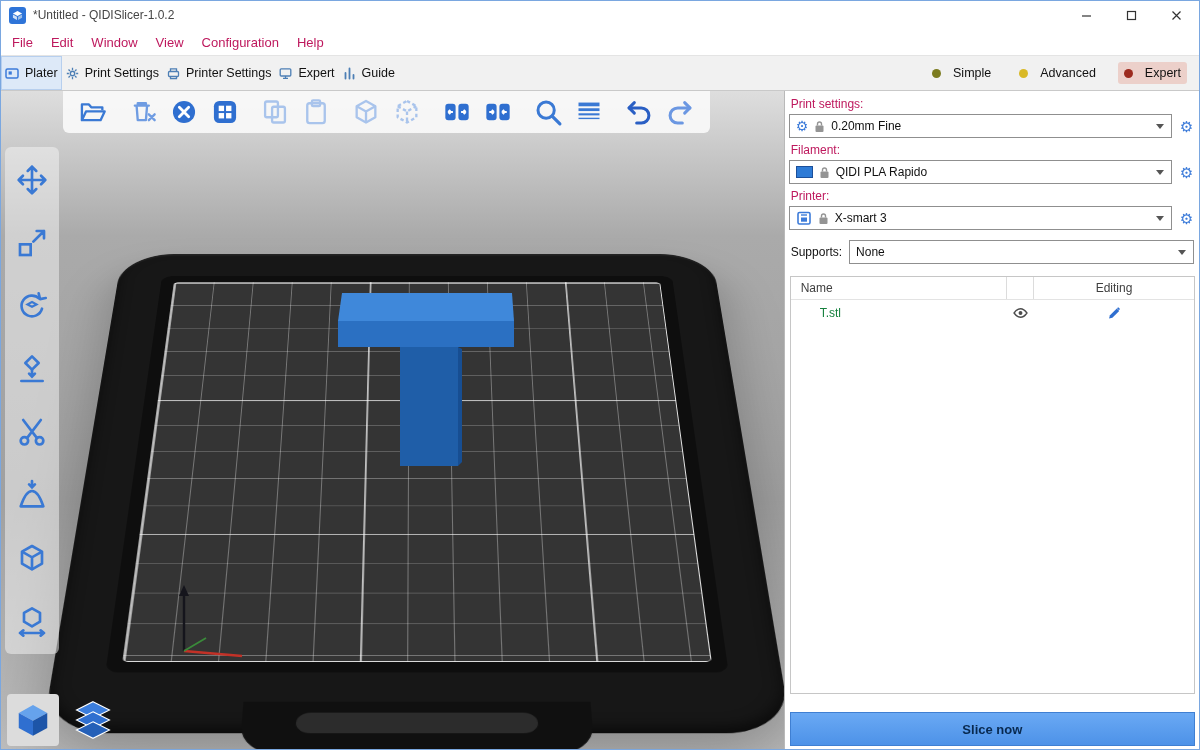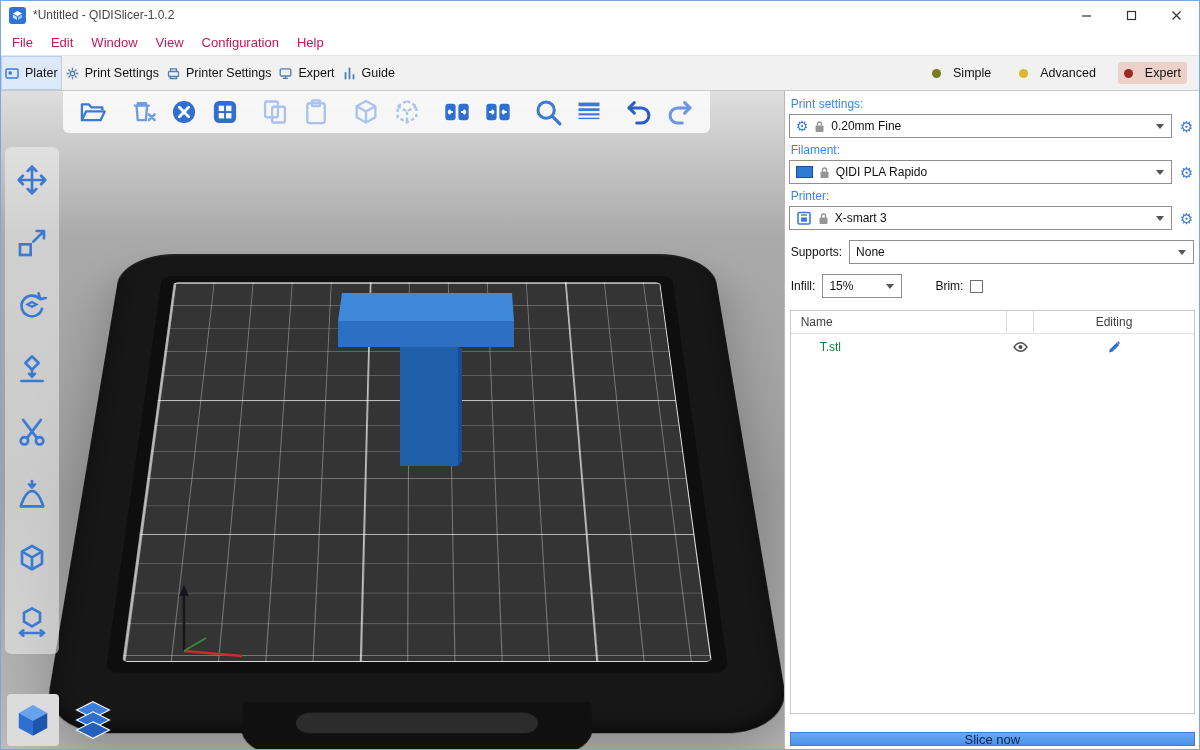--- a/index.html
+++ b/index.html
@@ -66,21 +66,21 @@
       repeating-linear-gradient(to right, rgba(255,255,255,0.33) 0 1px, transparent 1px 43px),
       repeating-linear-gradient(to bottom, rgba(255,255,255,0.33) 0 1px, transparent 1px 43px); }
   .grip { position:absolute; left:50%; bottom:-26px; width:310px; height:66px; transform:translateX(-50%); background:#101010; border-radius:0 0 34px 34px; }
   .grip-slot { position:absolute; left:50%; top:14px; width:214px; height:26px; transform:translateX(-50%); background:#2c2c2c; border-radius:13px; }
 
   .model-svg, .axis-svg { position:absolute; left:0; top:0; z-index:10; }
   .axis-svg { left:139px; top:476px; }
 
   
   .sidebar { width:416px; border-left:1px solid #b9b9b9; background:#fff; display:flex; flex-direction:column; padding:4px 3px 2px 4px; }
-  .side-label { font-size:12px; color:#3b82f6; margin:2px 0 3px 2px; }
+  .side-label { font-size:12px; color:#be185d; margin:2px 0 3px 2px; }
   .combo-row { display:flex; align-items:center; gap:5px; margin-bottom:3px; }
   .combo { flex:1; height:24px; border:1px solid #8f8f8f; background:#fff; display:flex; align-items:center; gap:6px; padding:0 2px 0 6px; font-size:12px; color:#111; }
   .combo .chev { margin-left:auto; width:18px; display:flex; justify-content:center; align-items:center; }
   .chev-tri { width:0; height:0; border-left:4px solid transparent; border-right:4px solid transparent; border-top:5px solid #555; }
   .gear-btn { width:19px; text-align:center; color:#3c7bd9; font-size:15px; line-height:1; }
   .gear-glyph { color:#3c7bd9; font-size:14px; line-height:1; }
   .swatch { width:17px; height:12px; background:#2e7bd6; border:1px solid #1b4f9a; }
   .inline-row { display:flex; align-items:center; gap:7px; margin:7px 2px 3px 2px; font-size:12px; color:#111; }
   .combo.supports { flex:1; }
   .combo.infill { flex:0 0 80px; }
@@ -89,21 +89,21 @@
 
   .objlist { border:1px solid #c6c6c6; margin:9px 1px 6px 1px; flex:1; display:flex; flex-direction:column; font-size:12px; background:#fff; }
   .objhead { display:flex; height:23px; align-items:center; border-bottom:1px solid #e3e3e3; color:#404040; }
   .col-name { flex:1; padding-left:10px; }
   .col-eye { flex:0 0 28px; align-self:stretch; display:flex; align-items:center; justify-content:center; border-left:1px solid #dcdcdc; border-right:1px solid #dcdcdc; }
   .col-edit { flex:0 0 160px; text-align:center; display:flex; align-items:center; justify-content:center; }
   .objrow { display:flex; height:25px; align-items:center; color:#15803d; }
   .objrow .col-name { padding-left:29px; }
   .objrow .col-eye, .objrow .col-edit { border:none; }
 
-  .slice-btn { height:14px; margin:12px 1px 1px 1px; background:linear-gradient(#6aa9f4,#4d92e8); border:1px solid #3f7fd2; display:flex; align-items:center; justify-content:center; font-weight:normal; font-size:13px; color:#08294f; }
+  .slice-btn { height:34px; margin:12px 1px 1px 1px; background:linear-gradient(#6aa9f4,#4d92e8); border:1px solid #3f7fd2; display:flex; align-items:center; justify-content:center; font-weight:bold; font-size:13px; color:#08294f; }
 
   svg { display:block; }
 </style>
 </head>
 <body>
 
 <div class="window">
 
   <div class="titlebar">
     <div class="app-icon">
@@ -468,31 +468,20 @@
       <div class="inline-row">
         <span>Supports:</span>
         <div class="combo supports">
           <span>None</span>
           <span class="chev">
               <span class="chev-tri"></span>
             </span>
         </div>
       </div>
 
-      <div class="inline-row">
-        <span>Infill:</span>
-        <div class="combo infill">
-          <span>15%</span>
-          <span class="chev">
-              <span class="chev-tri"></span>
-            </span>
-        </div>
-        <span class="brim-label">Brim:</span>
-        <input class="cb" type="checkbox" style="">
-      </div>
 
       <div class="objlist">
         <div class="objhead">
           <span class="col-name">Name</span>
           <span class="col-eye"></span>
           <span class="col-edit">Editing</span>
         </div>
         <div class="objrow">
           <span class="col-name">T.stl</span>
           <span class="col-eye">

